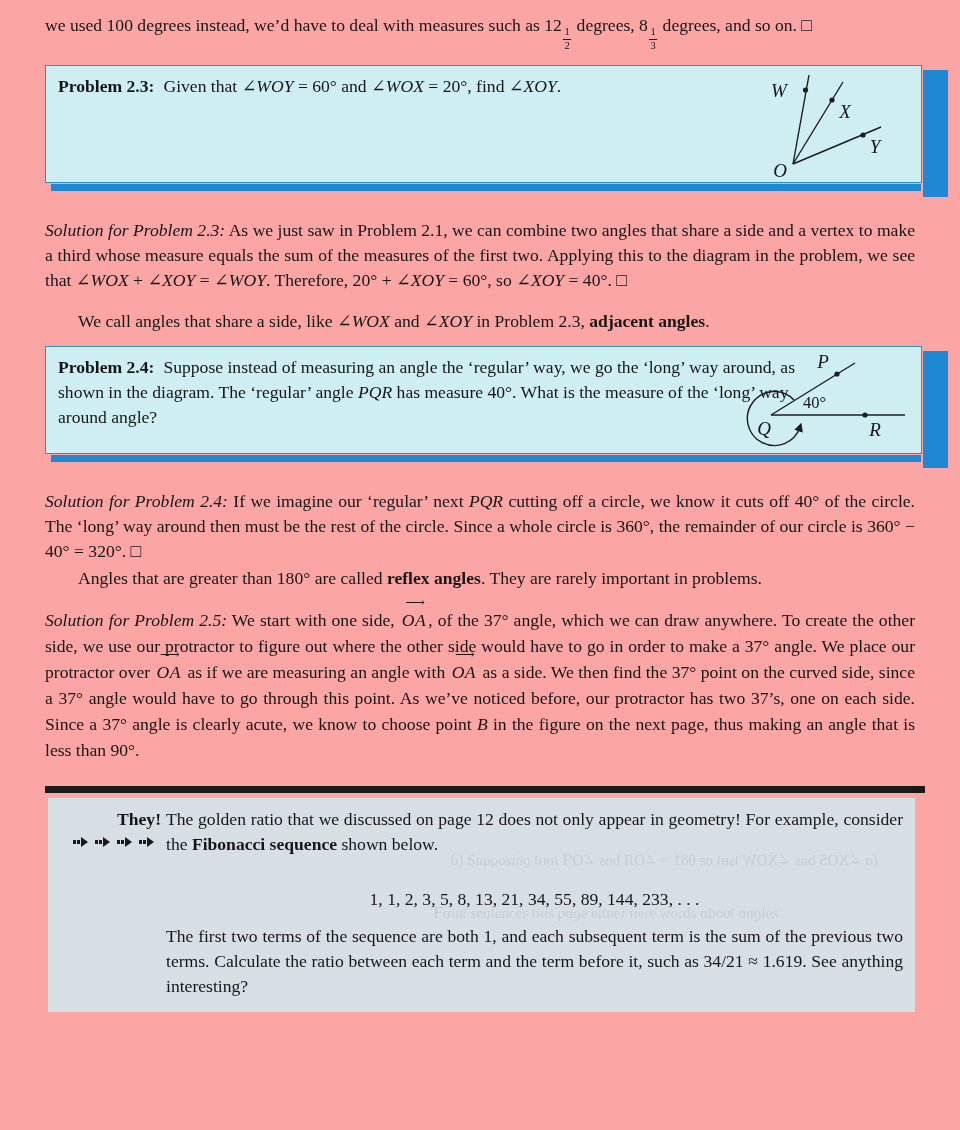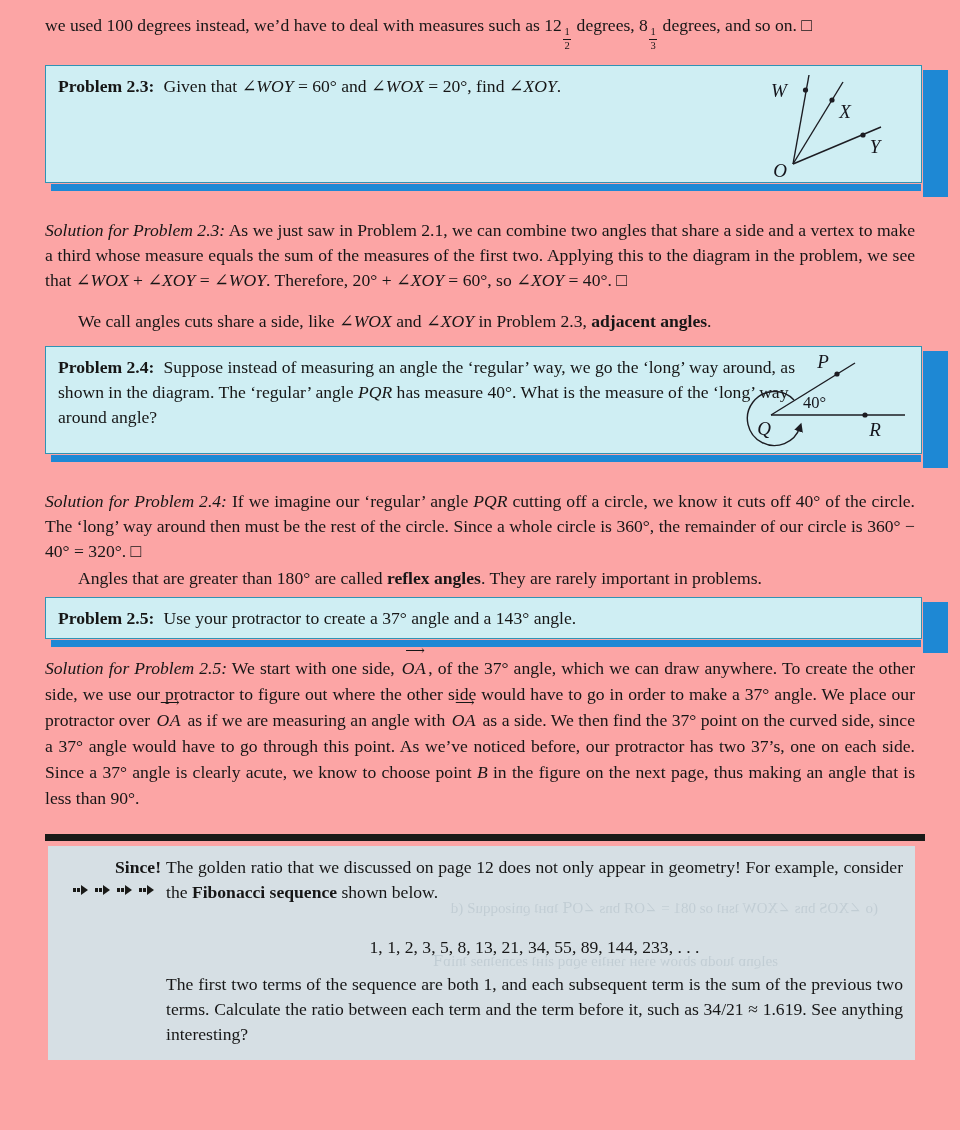--- a/index.html
+++ b/index.html
@@ -113,21 +113,21 @@
       </g>
       <text class="dlabel" x="26" y="26" text-anchor="middle">W</text>
       <text class="dlabel" x="92" y="47" text-anchor="middle">X</text>
       <text class="dlabel" x="122" y="82" text-anchor="middle">Y</text>
       <text class="dlabel" x="27" y="106" text-anchor="middle">O</text>
     </svg>
   </div>
 
   <p class="mt22"><span class="st-i">Solution for Problem 2.3:</span><span> As we just saw in Problem 2.1, we can combine two angles that share a side and a vertex to make a third whose measure equals the sum of the measures of the first two. Applying this to the diagram in the problem, we see that </span><span class="st-i">∠WOX</span><span> + </span><span class="st-i">∠XOY</span><span> = </span><span class="st-i">∠WOY</span><span>. Therefore, 20° + </span><span class="st-i">∠XOY</span><span> = 60°, so </span><span class="st-i">∠XOY</span><span> = 40°. □</span></p>
 
-  <p class="mt16 indent"><span>We call angles cuts share a side, like </span><span class="st-i">∠WOX</span><span> and </span><span class="st-i">∠XOY</span><span> in Problem 2.3, </span><span class="st-b">adjacent angles</span><span>.</span></p>
+  <p class="mt16 indent"><span>We call angles that share a side, like </span><span class="st-i">∠WOX</span><span> and </span><span class="st-i">∠XOY</span><span> in Problem 2.3, </span><span class="st-b">adjacent angles</span><span>.</span></p>
 
   <div class="pbox box24">
     <p class="ptext">
       <span class="plabel">Problem 2.4:</span><span><span>Suppose instead of measuring an angle the ‘regular’ way, we go the ‘long’ way around, as shown in the diagram. The ‘regular’ angle </span><span class="st-i">PQR</span><span> has measure 40°. What is the measure of the ‘long’ way around angle?</span></span>
     </p>
     <svg class="diagram d24" width="172" height="100" viewBox="0 0 172 100">
       <defs>
         <marker id="arrowhead" markerWidth="7" markerHeight="7" refX="3.2" refY="3.2" orient="auto" markerUnits="strokeWidth">
           <path d="M0,0 L6.4,3.2 L0,6.4 Z" fill="#1c1c22"></path>
         </marker>
@@ -141,40 +141,35 @@
         <circle cx="100" cy="23" r="2.6"></circle>
         <circle cx="128" cy="64" r="2.6"></circle>
       </g>
       <text class="dlabel" x="86" y="17" text-anchor="middle">P</text>
       <text class="dlabel" x="27" y="84" text-anchor="middle">Q</text>
       <text class="dlabel" x="138" y="85" text-anchor="middle">R</text>
       <text class="dangle" x="66" y="57">40°</text>
     </svg>
   </div>
 
-  <p class="mt22"><span class="st-i">Solution for Problem 2.4:</span><span> If we imagine our ‘regular’ angle </span><span class="st-i">PQR</span><span> cutting off a circle, we know it cuts off 40° of the circle. The ‘long’ way around then must be the rest of the circle. Since a whole circle is 360°, the remainder of our circle is 360° − 40° = 320°. □</span></p>
+  <p class="mt22"><span class="st-i">Solution for Problem 2.4:</span><span> If we imagine our ‘regular’ next </span><span class="st-i">PQR</span><span> cutting off a circle, we know it cuts off 40° of the circle. The ‘long’ way around then must be the rest of the circle. Since a whole circle is 360°, the remainder of our circle is 360° − 40° = 320°. □</span></p>
 
   <p class="mt14 indent"><span>Angles that are greater than 180° are called </span><span class="st-b">reflex angles</span><span>. They are rarely important in problems.</span></p>
 
 
-  <div class="pbox box25">
-    <p class="ptext">
-      <span class="plabel">Problem 2.5:</span><span><span>Use your protractor to create a 37° angle and a 143° angle.</span></span>
-    </p>
-  </div>
 
   <p class="mt16 lh26"><span class="st-i">Solution for Problem 2.5:</span><span> We start with one side, </span><span class="vec"><span class="vec-arrow">⟶</span><span class="vec-base">OA</span></span><span>, of the 37° angle, which we can draw anywhere. To create the other side, we use our protractor to figure out where the other side would have to go in order to make a 37° angle. We place our protractor over </span><span class="vec"><span class="vec-arrow">⟶</span><span class="vec-base">OA</span></span><span> as if we are measuring an angle with </span><span class="vec"><span class="vec-arrow">⟶</span><span class="vec-base">OA</span></span><span> as a side. We then find the 37° point on the curved side, since a 37° angle would have to go through this point. As we’ve noticed before, our protractor has two 37’s, one on each side. Since a 37° angle is clearly acute, we know to choose point </span><span class="st-i">B</span><span> in the figure on the next page, thus making an angle that is less than 90°.</span></p>
 
   <div class="rule"></div>
 
   <div class="extra">
     <div class="ghost ghost1">(o ∠XOS bns ∠XOW ʇsʜʇ oƨ 081 = ∠OЯ bns ∠Oꟼ ʇɒʜʇ ϱniƨoqquƧ (d</div>
     <div class="ghost ghost2">ƨɘlϱnɒ ʇuodɒ ƨbɿow ɘɿɘʜ ɿɘʜʇiɘ ɘϱɒq ƨiʜʇ ƨɘɔnɘʇnɘƨ ʇniɒꟻ</div>
     <div class="extra-label">
-      <div class="extra-title">Since!</div>
+      <div class="extra-title">They!</div>
       <svg class="extra-arrows" width="88" height="12" viewBox="0 0 88 12">
         <g fill="#1a1a18">
           <rect x="0" y="4" width="3" height="4"></rect>
             <rect x="4" y="4" width="3" height="4"></rect>
           <polygon points="8,1 15,6 8,11"></polygon>
           <rect x="22" y="4" width="3" height="4"></rect>
             <rect x="26" y="4" width="3" height="4"></rect>
           <polygon points="30,1 37,6 30,11"></polygon>
           <rect x="44" y="4" width="3" height="4"></rect>
             <rect x="48" y="4" width="3" height="4"></rect>

